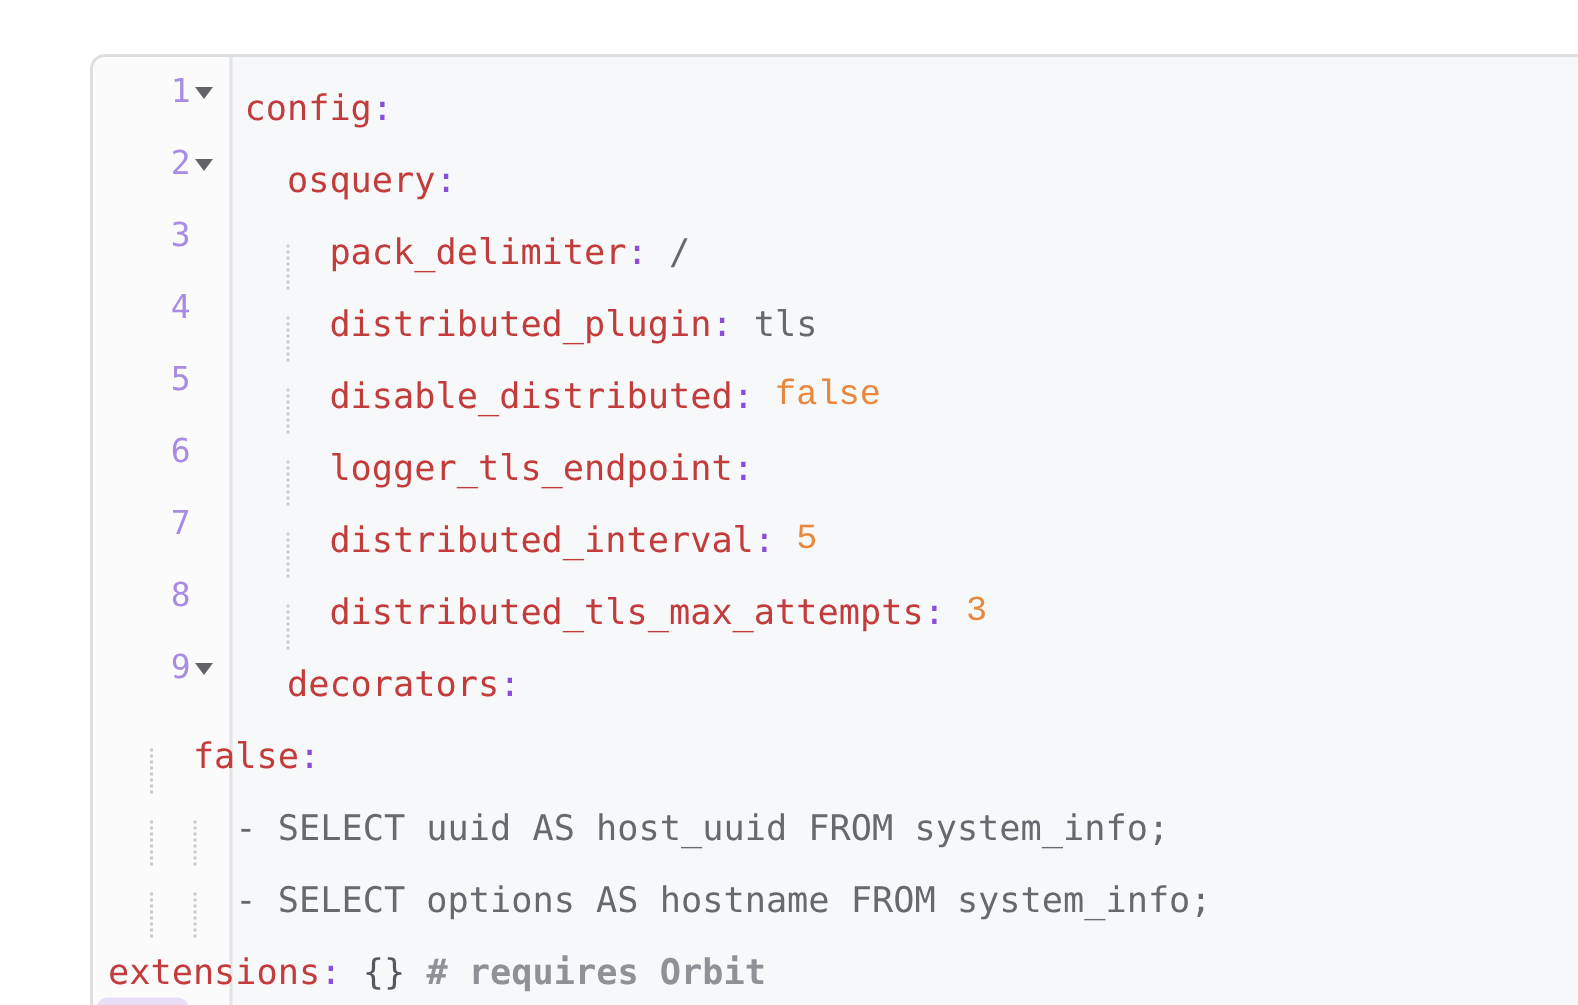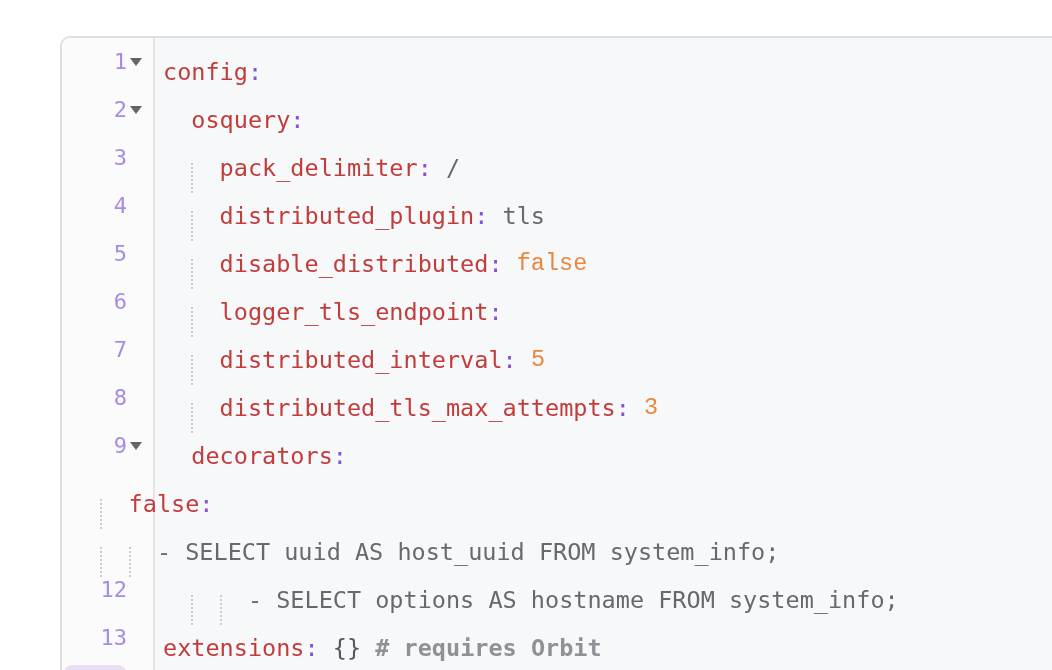--- a/index.html
+++ b/index.html
@@ -238,35 +238,27 @@
           </div>
         </div>
         <div class="row">
           <div class="code-cell">
             <span class="guide" style="left: calc(2ch + 8px);"></span>
             <span class="guide" style="left: calc(4ch + 8px);"></span>
             <span class="tok-plain">      - SELECT uuid AS host_uuid FROM system_info;</span>
           </div>
         </div>
         <div class="row">
-          <div class="gutter-cell">
-            <span class="line-num">12</span>
-            <span class="arrow-slot"></span>
-          </div>
           <div class="code-cell">
             <span class="guide" style="left: calc(2ch + 8px);"></span>
             <span class="guide" style="left: calc(4ch + 8px);"></span>
             <span class="tok-plain">      - SELECT options AS hostname FROM system_info;</span>
           </div>
         </div>
         <div class="row">
-          <div class="gutter-cell">
-            <span class="line-num">13</span>
-            <span class="arrow-slot"></span>
-          </div>
           <div class="code-cell">
             <span class="tok-key">extensions</span>
             <span class="tok-punct">:</span>
             <span class="tok-plain"> </span>
             <span class="tok-brace">{}</span>
             <span class="tok-plain"> </span>
             <span class="tok-comment"># requires Orbit</span>
           </div>
         </div>
         <div class="row">

